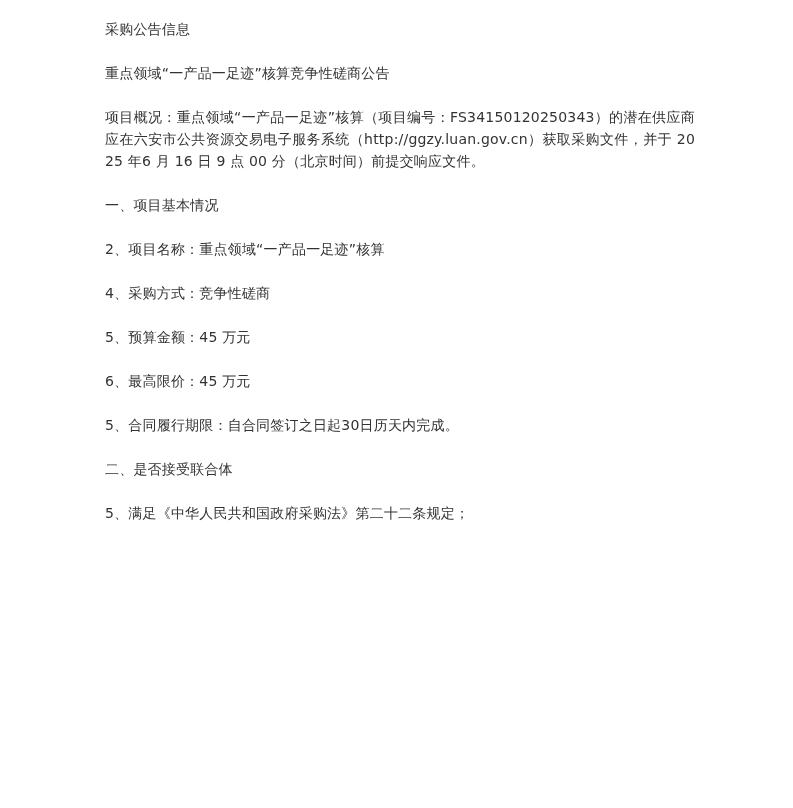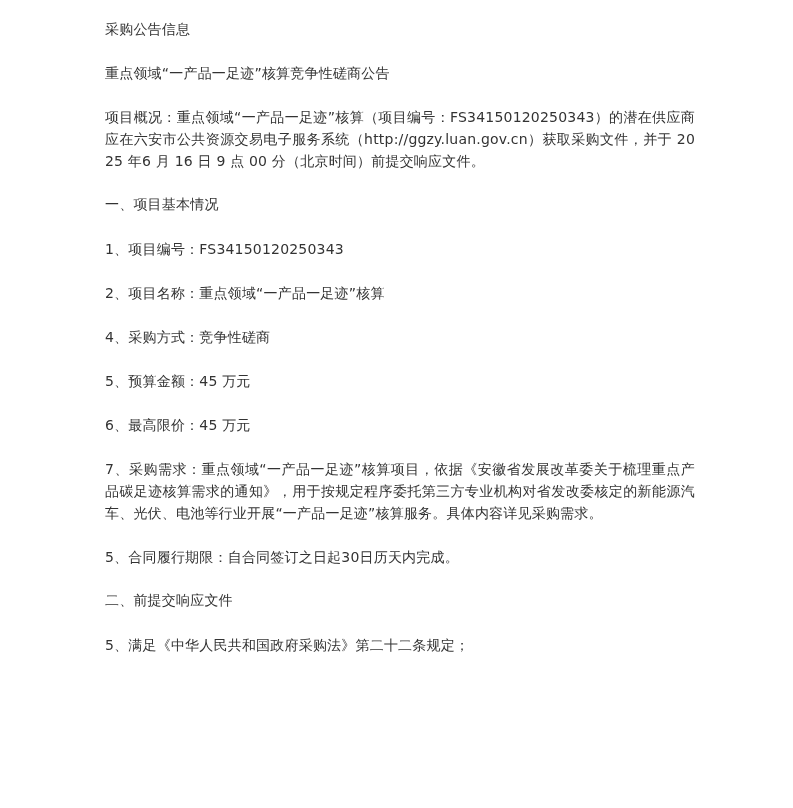--- a/index.html
+++ b/index.html
@@ -30,37 +30,34 @@
       line-height: 22px;
       letter-spacing: 0.2px;
     }
     .p {
       margin: 0 0 22px 0;
       text-align: justify;
       word-break: break-all;
     }
     .section-title {
       margin: 0 0 22px 0;
-      font-family: Liberation Serif, serif;
     }
   </style>
 </head>
 <body>
 
 <div class="page">
   <div class="doc">
     <p class="p">采购公告信息</p>
     <p class="p">重点领域“一产品一足迹”核算竞争性磋商公告</p>
     <p class="p">项目概况：重点领域“一产品一足迹”核算（项目编号：FS34150120250343）的潜在供应商应在六安市公共资源交易电子服务系统（http://ggzy.luan.gov.cn）获取采购文件，并于 2025 年6 月 16 日 9 点 00 分（北京时间）前提交响应文件。</p>
 
     <p class="section-title">一、项目基本情况</p>
-    <p class="p">1、项目编号：FS34150120250343</p>
     <p class="p">2、项目名称：重点领域“一产品一足迹”核算</p>
     <p class="p">4、采购方式：竞争性磋商</p>
     <p class="p">5、预算金额：45 万元</p>
     <p class="p">6、最高限价：45 万元</p>
-    <p class="p">7、采购需求：重点领域“一产品一足迹”核算项目，依据《安徽省发展改革委关于梳理重点产品碳足迹核算需求的通知》，用于按规定程序委托第三方专业机构对省发改委核定的新能源汽车、光伏、电池等行业开展“一产品一足迹”核算服务。具体内容详见采购需求。</p>
     <p class="p">5、合同履行期限：自合同签订之日起30日历天内完成。</p>
 
-    <p class="section-title">二、前提交响应文件</p>
+    <p class="section-title">二、是否接受联合体</p>
     <p class="p">5、满足《中华人民共和国政府采购法》第二十二条规定；</p>
   </div>
 </div>
 
 </body></html>

